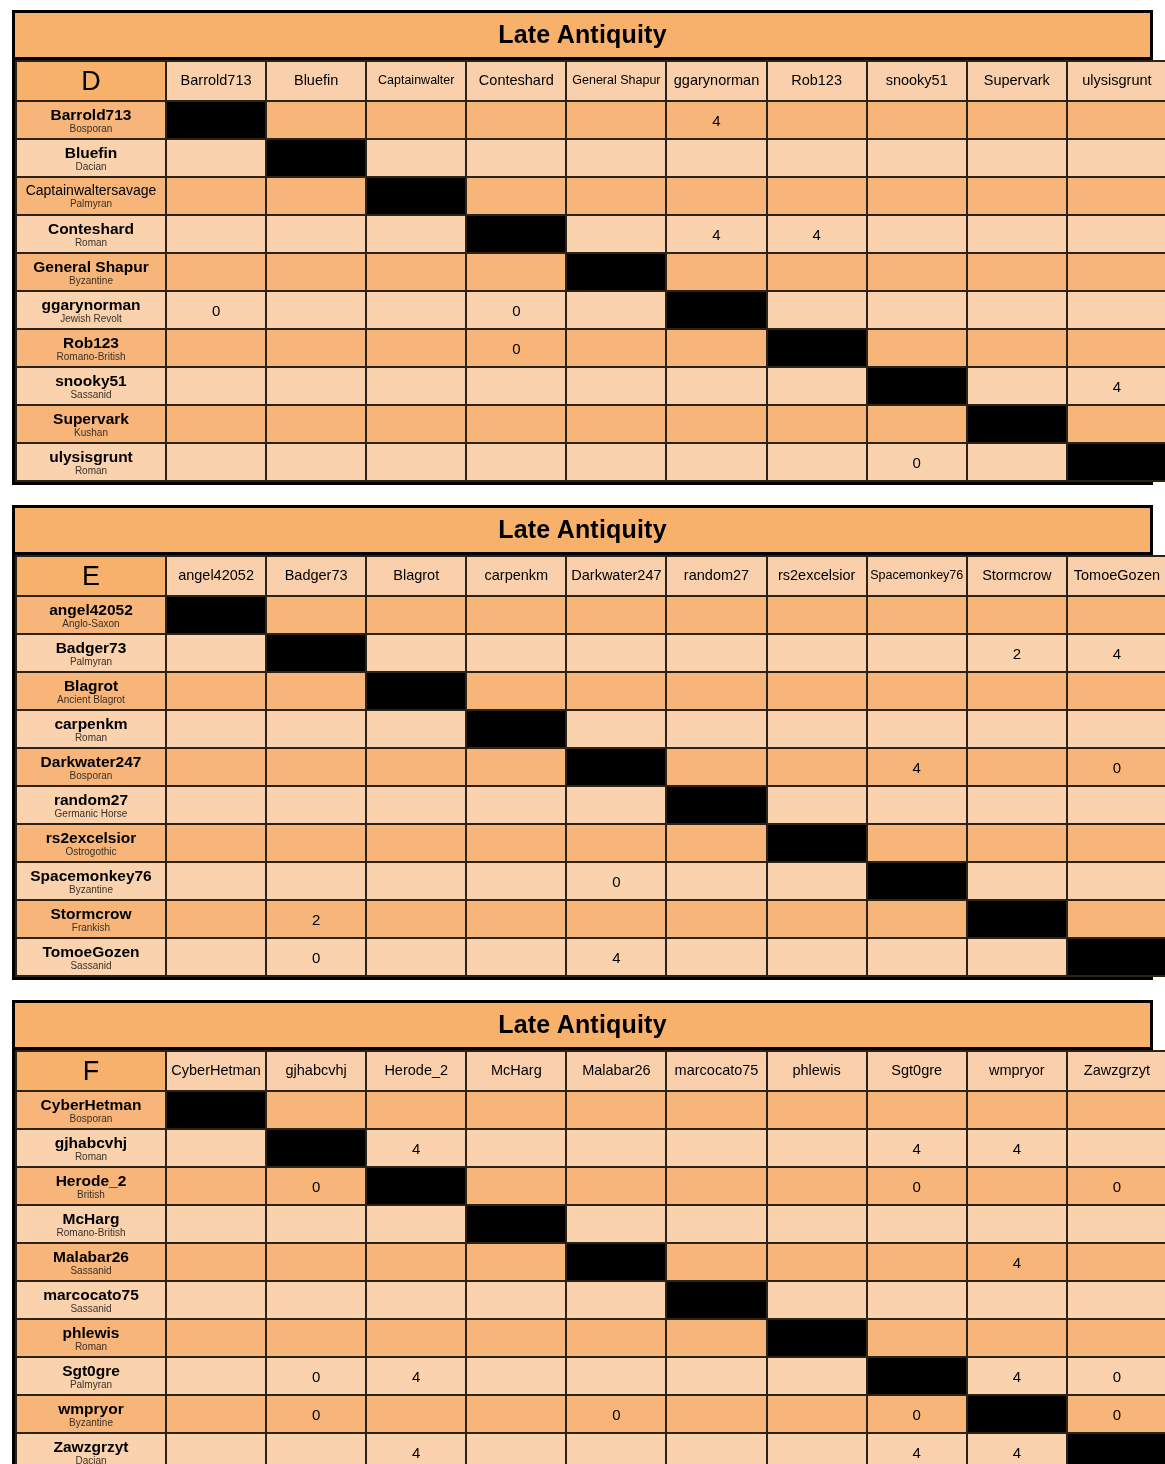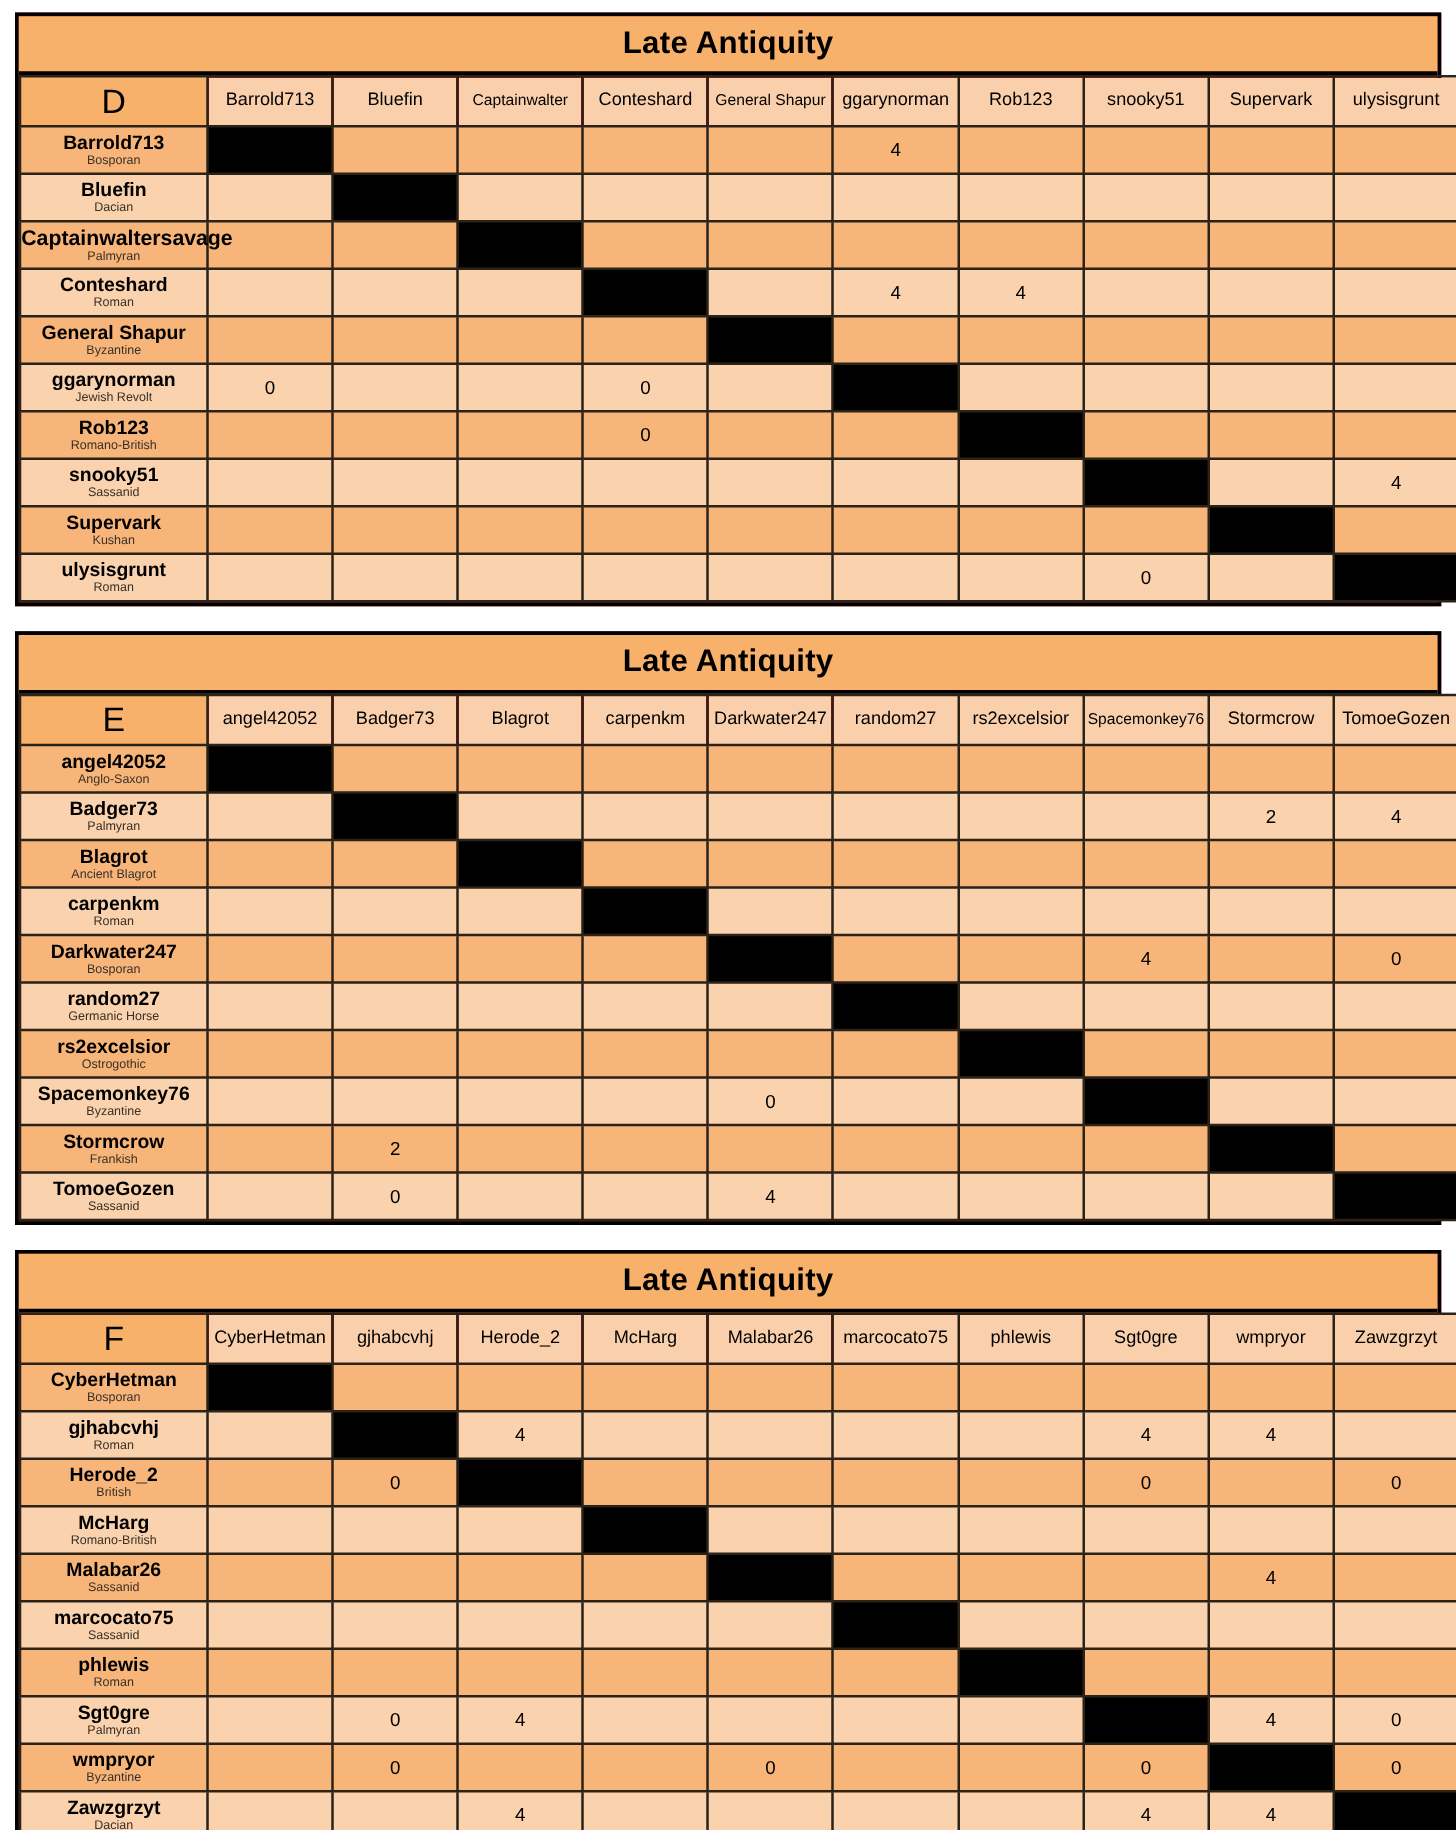--- a/index.html
+++ b/index.html
@@ -77,21 +77,21 @@
     padding:1px 3px 2px 3px;
     line-height:1.02;
   }
   .rowlab .nm{
     display:block;
     font-size:15.5px;
     font-weight:bold;
     white-space:nowrap;
     line-height:1.12;
   }
-  .rowlab .nm.small{font-size:17px;font-weight:bold;}
+  .rowlab .nm.small{font-size:14px;font-weight:normal;}
   .rowlab .fac{
     display:block;
     font-size:10px;
     font-weight:normal;
     color:#3a3027;
     line-height:1.12;
     white-space:nowrap;
   }
 
   

